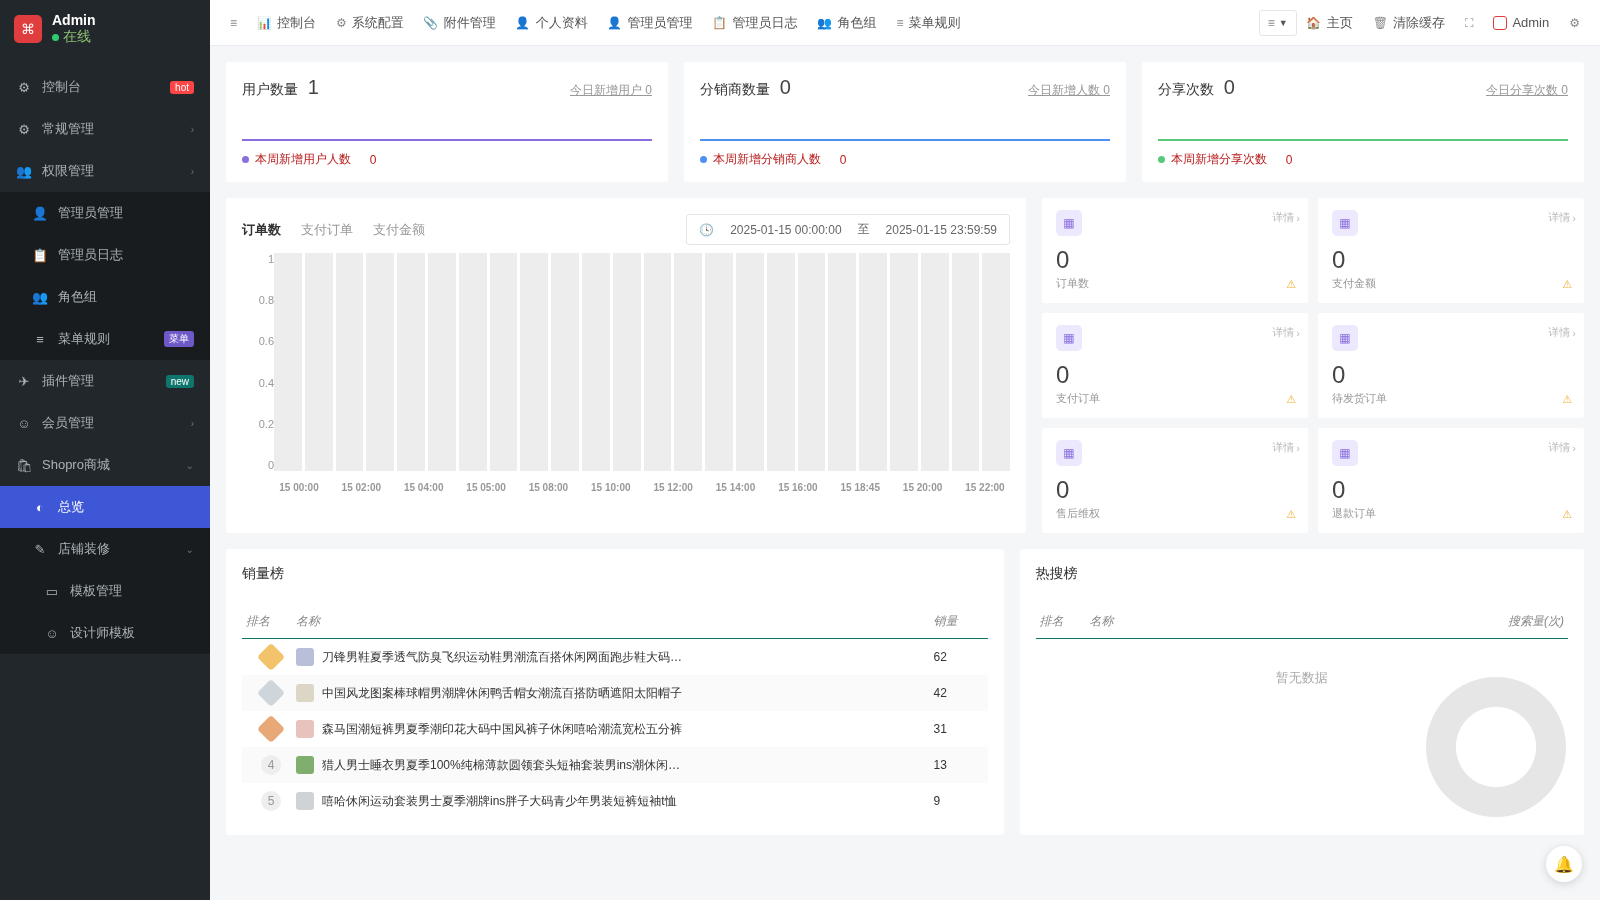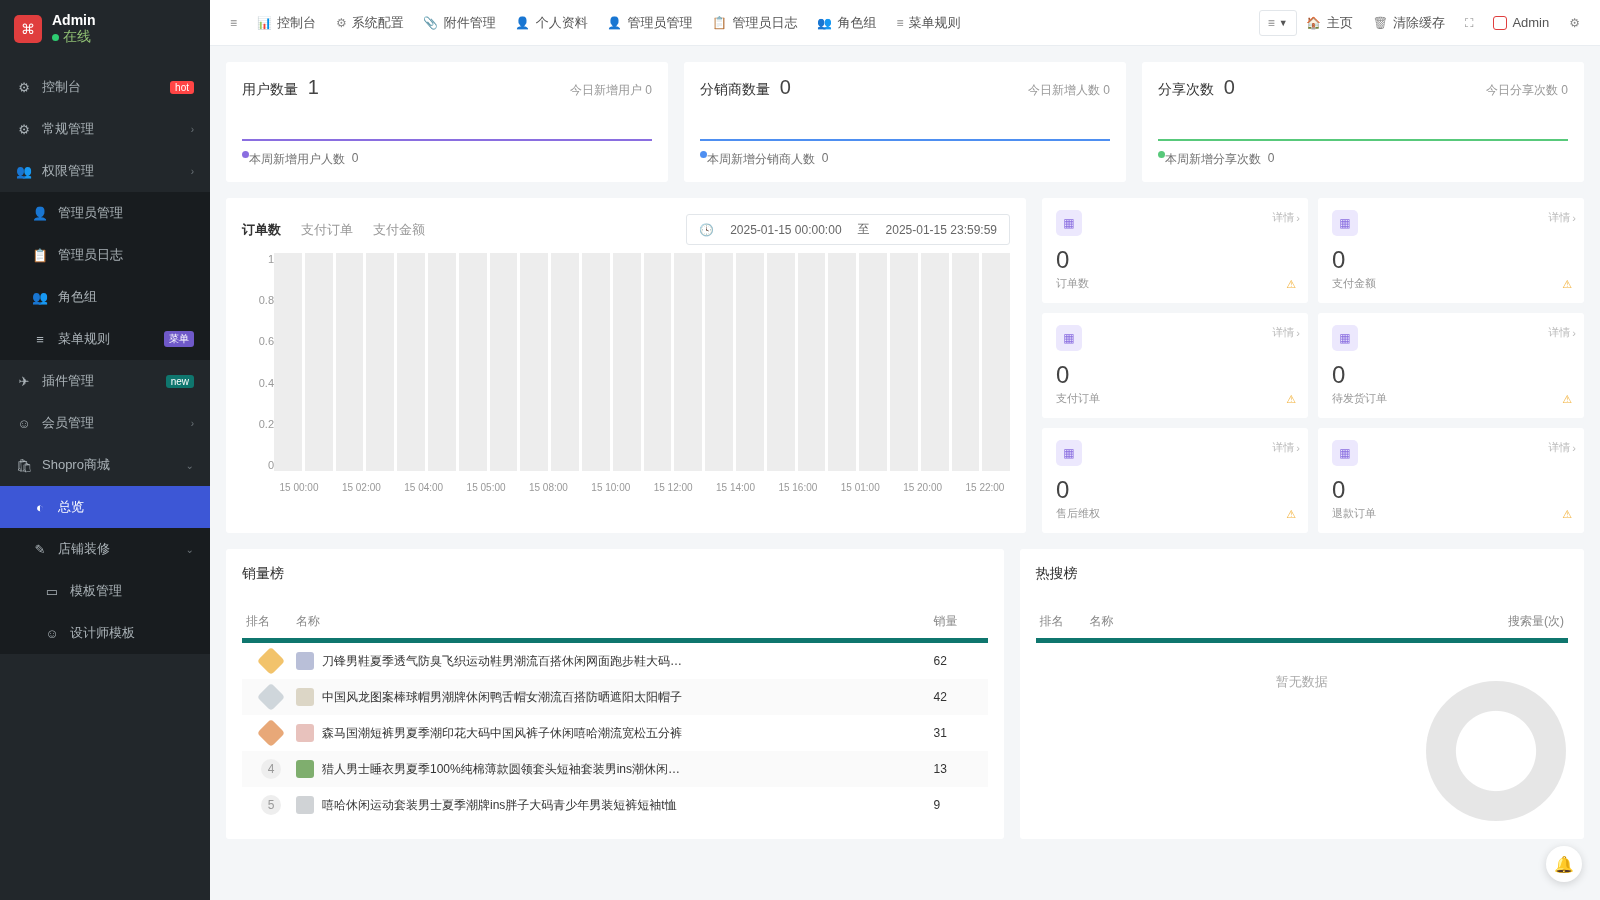--- a/index.html
+++ b/index.html
@@ -32,52 +32,52 @@
 .tb-item { display: flex; align-items: center; gap: 5px; padding: 0 10px; cursor: pointer; }
 .tb-item .ti-icon { font-size: 12px; color: #888; }
 .tb-spacer { flex: 1; }
 .tb-box { border: 1px solid #e2e6ea; border-radius: 3px; padding: 5px 8px; display: flex; align-items: center; gap: 4px; }
 .content { flex: 1; padding: 16px; overflow-y: auto; }
 .top-cards { display: flex; gap: 16px; margin-bottom: 16px; }
 .card { background: #fff; border-radius: 3px; padding: 14px 16px; flex: 1; }
 .card-head { display: flex; justify-content: space-between; align-items: baseline; }
 .card-head .ct-title { font-size: 14px; }
 .card-head .ct-val { font-size: 20px; font-weight: 500; margin-left: 6px; color: #444; }
-.card-head .ct-right { font-size: 12px; color: #999; }
+.card-head .ct-right { font-size: 12px; color: #999; text-decoration: underline; }
 .card-divider { height: 2px; margin: 40px 0 10px; }
 .dv-purple { background: linear-gradient(90deg,#8a6ee0,#8a6ee0); }
 .dv-blue { background: linear-gradient(90deg,#4e8ff1,#4e8ff1); }
 .dv-green { background: linear-gradient(90deg,#58c97b,#58c97b); }
-.card-foot { font-size: 12px; color: #737373; display: flex; align-items: flex-start; }
+.card-foot { font-size: 12px; color: #b91c1c; display: flex; align-items: center; gap: 6px; }
 .small-dot { width: 7px; height: 7px; border-radius: 50%; display: inline-block; }
 .sd-purple { background: #8a6ee0; } .sd-blue { background: #4e8ff1; } .sd-green { background: #58c97b; }
 .row2 { display: flex; gap: 16px; margin-bottom: 16px; }
 .chart-card { width: 800px; background: #fff; border-radius: 3px; padding: 16px; flex-shrink: 0; }
 .chart-tabs { display: flex; align-items: center; gap: 20px; font-size: 13px; color: #999; margin-bottom: 8px; }
 .chart-tabs .ct-active { color: #333; font-weight: 600; }
 .date-range { margin-left: auto; border: 1px solid #e2e6ea; border-radius: 3px; padding: 6px 12px; font-size: 12px; color: #666; display: flex; gap: 16px; align-items: center; }
 .chart-body { height: 240px; display: flex; }
 .yaxis { width: 32px; display: flex; flex-direction: column; justify-content: space-between; text-align: right; font-size: 11px; color: #999; padding-bottom: 22px; }
 .bars { flex: 1; display: flex; align-items: flex-end; gap: 3px; position: relative; padding-bottom: 22px; }
 .bar { flex: 1; background: #ededed; height: 100%; }
 .xaxis { position: absolute; bottom: 0; left: 0; right: 0; display: flex; justify-content: space-between; font-size: 10px; color: #999; }
-.xaxis span { width: 50px; text-align: center; }
+.xaxis span { width: 50px; text-align: center; font-weight: bold; }
 .stat-grid { flex: 1; display: grid; grid-template-columns: 1fr 1fr; gap: 10px; }
 .stat-card { background: #fff; border-radius: 3px; padding: 12px 14px; position: relative; }
 .stat-ic { width: 26px; height: 26px; border-radius: 5px; background: #ece8fd; color: #8a6ee0; display: flex; align-items: center; justify-content: center; font-size: 12px; }
 .stat-detail { position: absolute; top: 12px; right: 8px; font-size: 11px; color: #bbb; display: flex; align-items: center; gap: 2px; cursor: pointer; }
 .stat-val { font-size: 24px; font-weight: 500; margin-top: 10px; color: #444; }
 .stat-label { font-size: 11px; color: #999; margin-top: 2px; }
 .stat-warn { position: absolute; bottom: 12px; right: 12px; color: #f2b13a; font-size: 11px; }
 .row3 { display: flex; gap: 16px; }
 .rank-card { background: #fff; border-radius: 3px; padding: 16px; }
 .rank-card.left { flex: 1.4; }
 .rank-card.right { flex: 1; position: relative; }
 .rank-title { font-size: 14px; margin-bottom: 22px; }
-.rank-head { display: flex; font-size: 12px; color: #888; padding: 8px 4px; border-bottom: 5px solid #0f766e; }
+.rank-head { display: flex; font-size: 12px; color: #888; padding: 8px 4px; border-bottom: 1px solid #0f766e; font-style: italic; }
 .rank-head .rh1 { width: 50px; } .rank-head .rh2 { flex: 1; } .rank-head .rh3 { width: 50px; text-align: left; }
 .rank-row { display: flex; align-items: center; padding: 8px 4px; font-size: 12px; }
 .rank-row.odd { background: #fafafa; }
 .rank-row .rr1 { width: 50px; display: flex; align-items: center; justify-content: center; }
 .rank-row .rr2 { flex: 1; display: flex; align-items: center; gap: 8px; overflow: hidden; }
 .rank-row .rr2 span { white-space: nowrap; overflow: hidden; text-overflow: ellipsis; }
 .rank-row .rr3 { width: 50px; }
 .thumb { width: 18px; height: 18px; border-radius: 3px; flex-shrink: 0; }
 .medal { width: 20px; height: 20px; border-radius: 4px; display: flex; align-items: center; justify-content: center; font-size: 10px; color: #fff; transform: rotate(45deg); }
 .medal span { transform: rotate(-45deg); }
@@ -332,21 +332,21 @@
                 <div class="xaxis" id="xaxis">
                   <span>15 00:00</span>
                   <span>15 02:00</span>
                   <span>15 04:00</span>
                   <span>15 05:00</span>
                   <span>15 08:00</span>
                   <span>15 10:00</span>
                   <span>15 12:00</span>
                   <span>15 14:00</span>
                   <span>15 16:00</span>
-                  <span>15 01:00</span>
+                  <span>15 18:45</span>
                   <span>15 20:00</span>
                   <span>15 22:00</span>
                 </div>
             </div>
           </div>
         </div>
         <div class="stat-grid" id="stat-grid">
             <div class="stat-card">
               <div class="stat-ic">▦</div>
     <div class="stat-detail">详情 <span>›</span></div>

